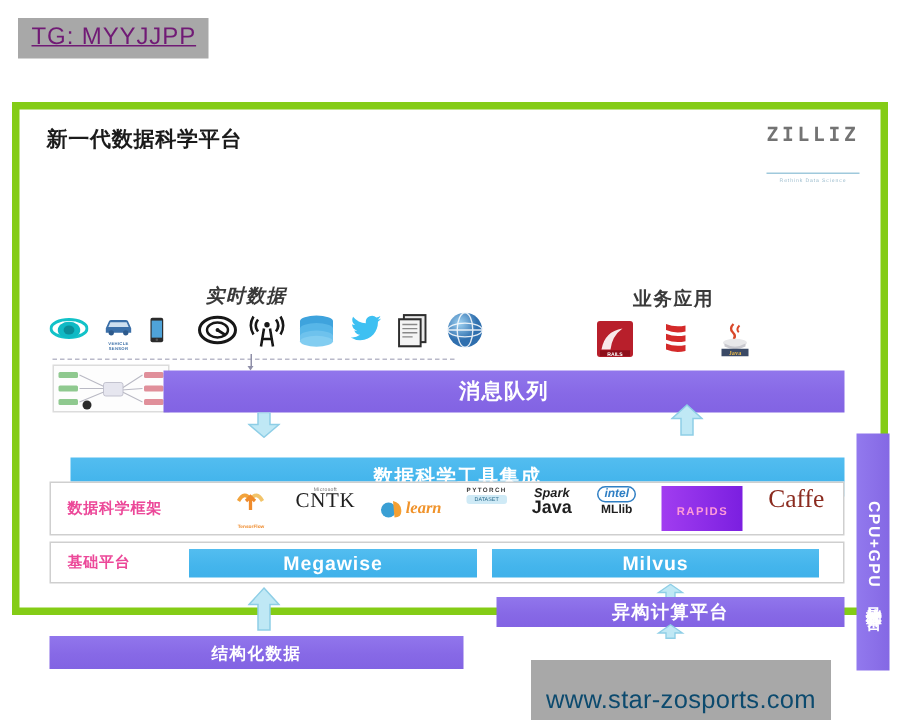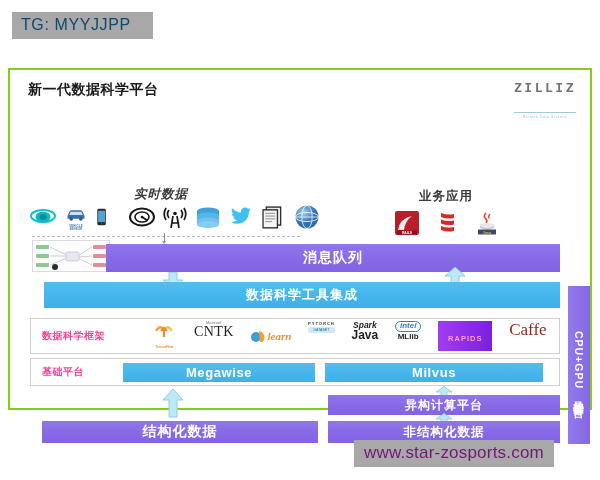--- a/index.html
+++ b/index.html
@@ -7,40 +7,41 @@
     width: 600px; height: 480px;
     background: #ffffff;
     font-family: "Liberation Sans", "DejaVu Sans", sans-serif;
     overflow: hidden;
   }
   #stage { position: relative; width: 600px; height: 480px; background:#fff; }
 
   
   .tg-badge {
     position: absolute; left: 12px; top: 12px;
-    background: #a8a8a8; color: #0c4a6e;
+    background: #a8a8a8; color: #701a75;
     font-size: 16px; letter-spacing: .6px;
-    padding: 5px 22px 6px 9px;
+    padding: 5px 8px 6px 9px;
     line-height: 1;
     white-space: nowrap;
+    text-decoration: underline;
   }
   
   .url-badge {
     position: absolute; left: 354px; top: 440px;
-    background: #a8a8a8; color:#701a75;
+    background: #a8a8a8; color:#0c4a6e;
     font-size: 17px; letter-spacing:.2px;
-    padding: 4px 10px 6px 10px; line-height:1;
+    padding: 18px 10px 6px 10px; line-height:1;
     white-space: nowrap;
   }
 
   
   .card {
     position: absolute; left: 8px; top: 68px;
     width: 584px; height: 342px;
-    background:#ffffff; border:2px solid #84cc16;
+    background:#ffffff; border:5px solid #84cc16;
   }
   .card-title {
     position:absolute; left:18px; top:11px;
     font-size:14px; font-weight:bold; color:#1b1b1b;
     letter-spacing:.5px;
   }
   
   .logo { position:absolute; right:14px; top:10px; text-align:center; }
   .logo-word {
     font-size:13px; letter-spacing:2.5px; color:#737373;
@@ -80,40 +81,40 @@
 
   
   .bar {
     position:absolute; display:flex; align-items:center; justify-content:center;
     color:#ffffff; font-weight:bold; letter-spacing:1px;
   }
   .purple { background:linear-gradient(180deg,#9176ec 0%,#8769e6 55%,#8263e3 100%); }
   .blue   { background:linear-gradient(180deg,#53bdf0 0%,#44b5ec 60%,#3fb1ea 100%); }
 
   #bar-mq     { left:96px; top:174px; width:454px; height:28px; font-size:14px; }
-  #bar-tools  { left:34px; top:212px; width:516px; height:26px; font-size:13px; }
+  #bar-tools  { left:34px; top:232px; width:516px; height:26px; font-size:13px; }
 
   
   .row-box { position:absolute; background:#ffffff; border:1px solid #cfcfcf;
              display:flex; align-items:center; }
   #row-frame { left:20px; top:248px; width:530px; height:36px; }
   .row-label { font-size:10px; font-weight:bold; color:#ec4899; letter-spacing:.5px;
                padding-left:11px; width:108px; flex:none; }
   .logos { flex:1; display:flex; justify-content:space-around; padding:0 4px; }
 
   
   #row-base { left:20px; top:288px; width:530px; height:28px; }
   #lbl-base { width:88px; }
   .mini-bar { height:19px; display:flex; align-items:center; justify-content:center;
               color:#ffffff; font-weight:bold; font-size:13px; letter-spacing:.6px; }
   #mb-mega { width:192px; margin-left:4px; }
   #mb-milv { width:218px; margin-left:10px; }
 
   #bar-feat   { left:318px; top:325px; width:232px; height:20px; font-size:12px; }
-  #bar-struct { left:32px; top:351px; width:276px; height:22px; font-size:14px; }
+  #bar-struct { left:20px; top:351px; width:276px; height:22px; font-size:11px; }
   #bar-unstru { left:318px; top:351px; width:232px; height:22px; font-size:12.5px; }
 
   
   #bar-cpu {
     position:absolute; left:558px; top:216px; width:22px; height:158px;
     background:linear-gradient(90deg,#9279ee 0%,#8a6fe8 60%,#8468e4 100%);
     color:#fff; font-weight:bold; font-size:10.5px; letter-spacing:1px;
     display:flex; align-items:center; justify-content:center;
   }
   #bar-cpu span { writing-mode:vertical-rl; white-space:nowrap; }
@@ -423,21 +424,20 @@
 
     <div class="bar purple" id="bar-feat">异构计算平台</div>
 
     <div class="arrow" id="arw-unstru-up">
       <svg width="20" height="10" viewBox="0 0 20 10">
         <path d="M10 0.5 L18 6 L13 6 L13 9.5 L7 9.5 L7 6 L2 6 Z" fill="#bfe8f5" stroke="#8ecee6" stroke-width=".9"></path>
       </svg>
     </div>
 
     <div class="bar purple" id="bar-struct">结构化数据</div>
-    <div class="bar purple" id="bar-unstru">非结构化数据</div>
 
     <div id="bar-cpu">
       <span>CPU+GPU 异构计算平台</span>
     </div>
 
   </div>
 
   <div class="url-badge">www.star-zosports.com</div>
 </div>
 

